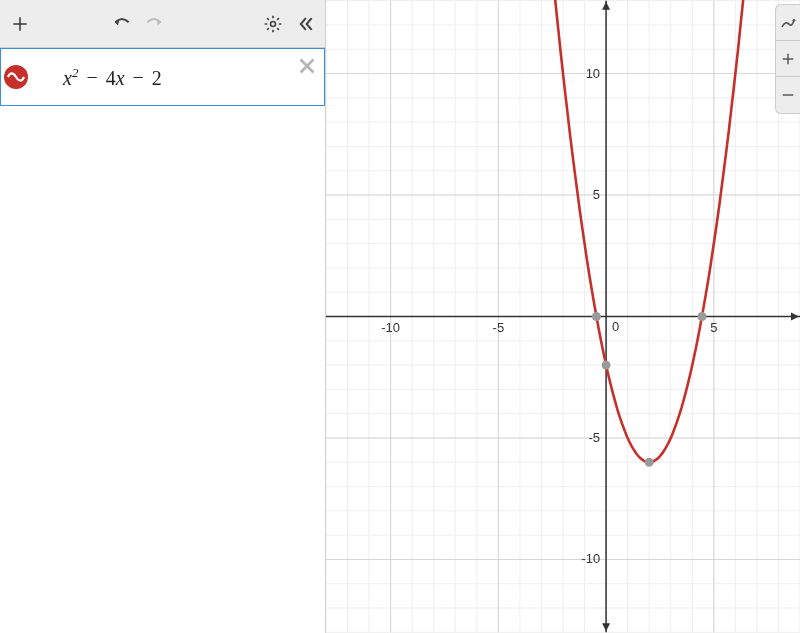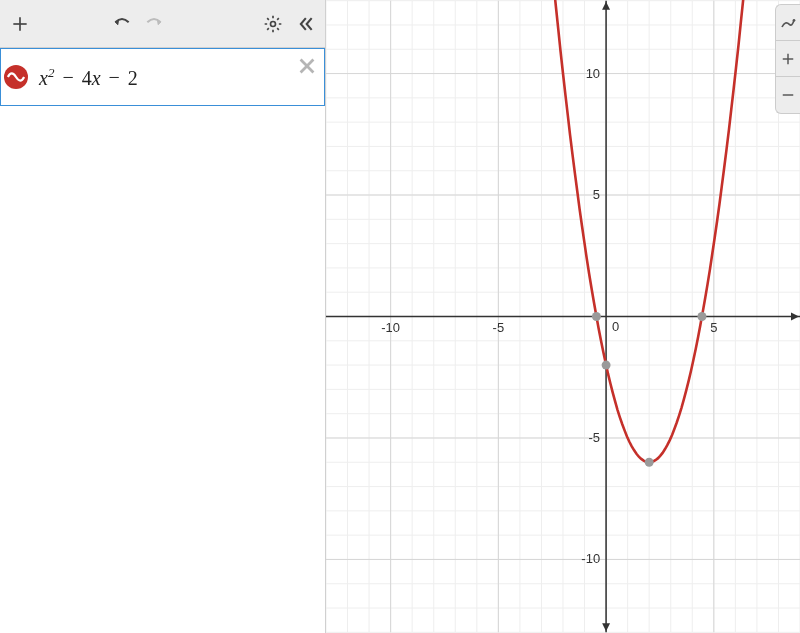--- a/index.html
+++ b/index.html
@@ -65,20 +65,21 @@
   justify-content: center;
 }
 .wave-icon svg { width: 18px; height: 14px; }
 .expr-content {
   flex: 1;
   padding: 0 8px;
   font-family: "Times New Roman", serif;
   font-size: 20px;
   color: #222;
   font-style: italic;
+  margin-left: 24px;
 }
 .expr-content .sup { font-size: 13px; vertical-align: super; }
 .expr-content .op { font-style: normal; padding: 0 3px; }
 .expr-close {
   position: absolute;
   right: 6px;
   top: 6px;
   width: 22px;
   height: 22px;
   cursor: pointer;

